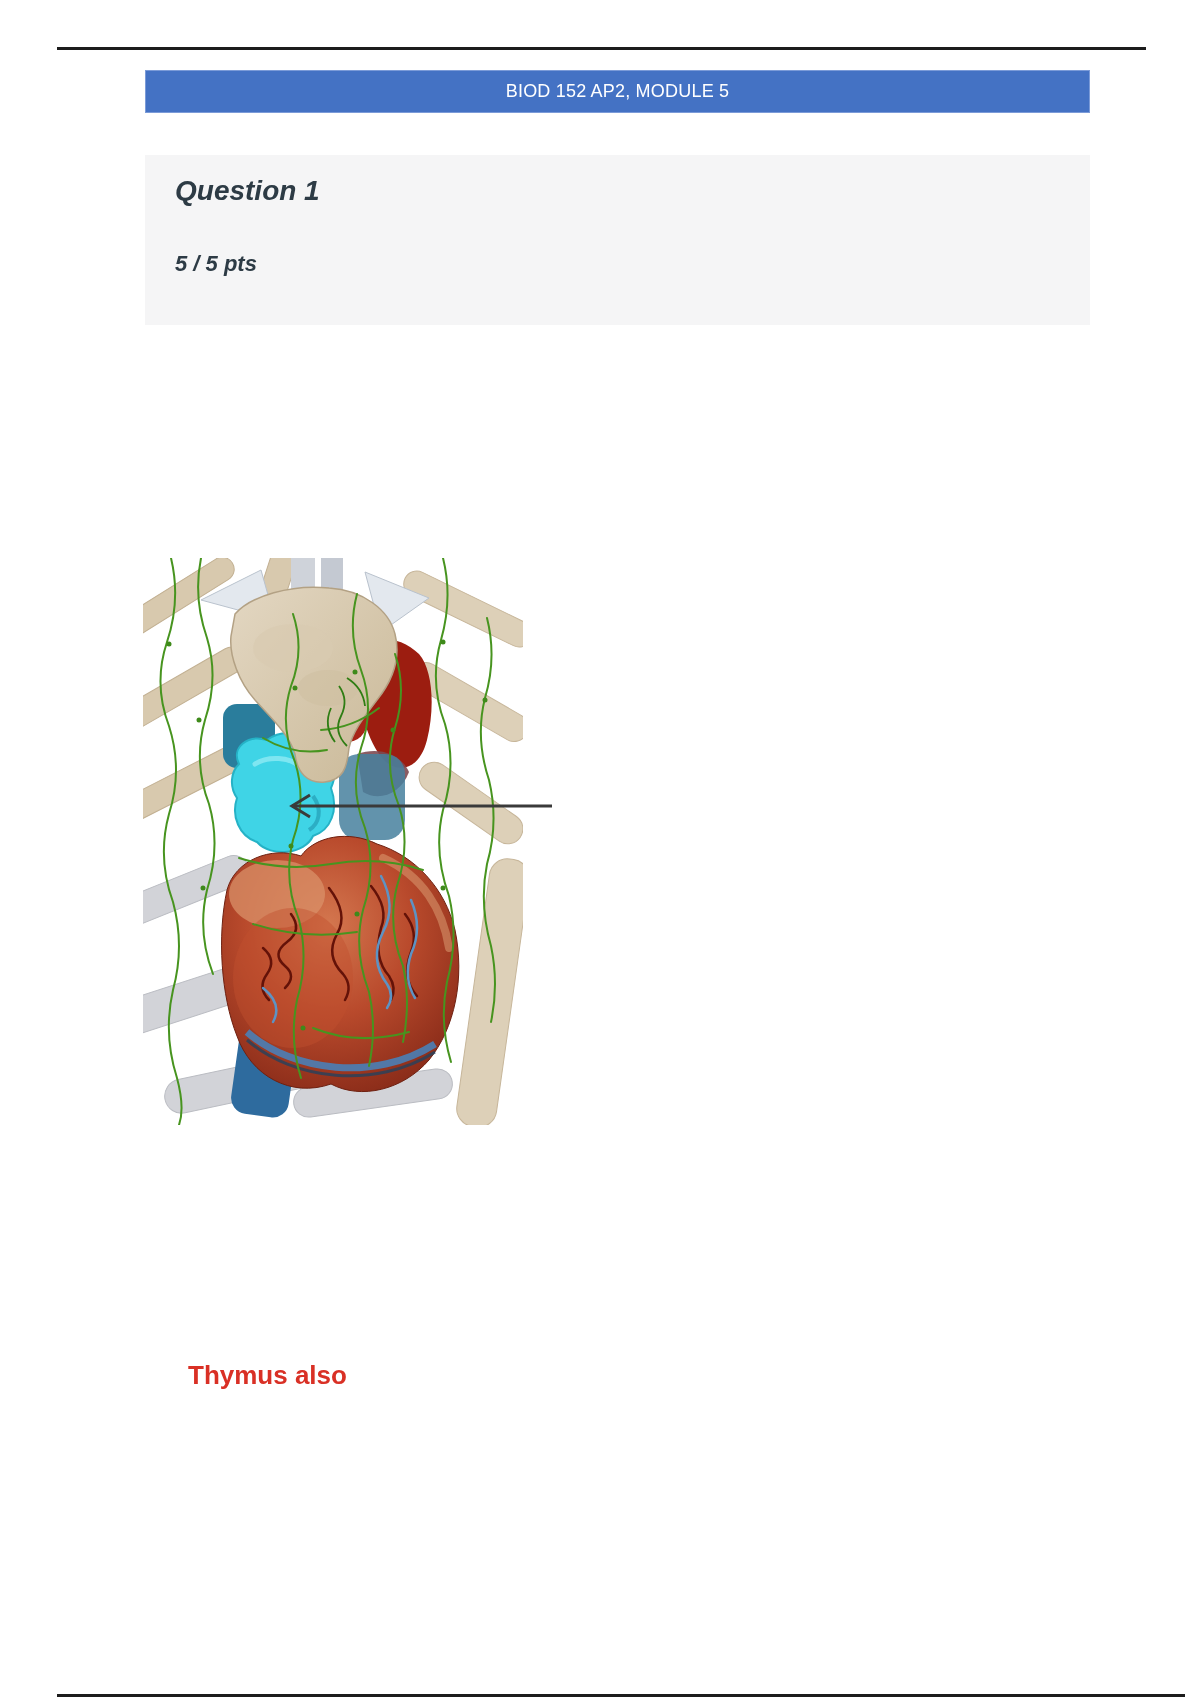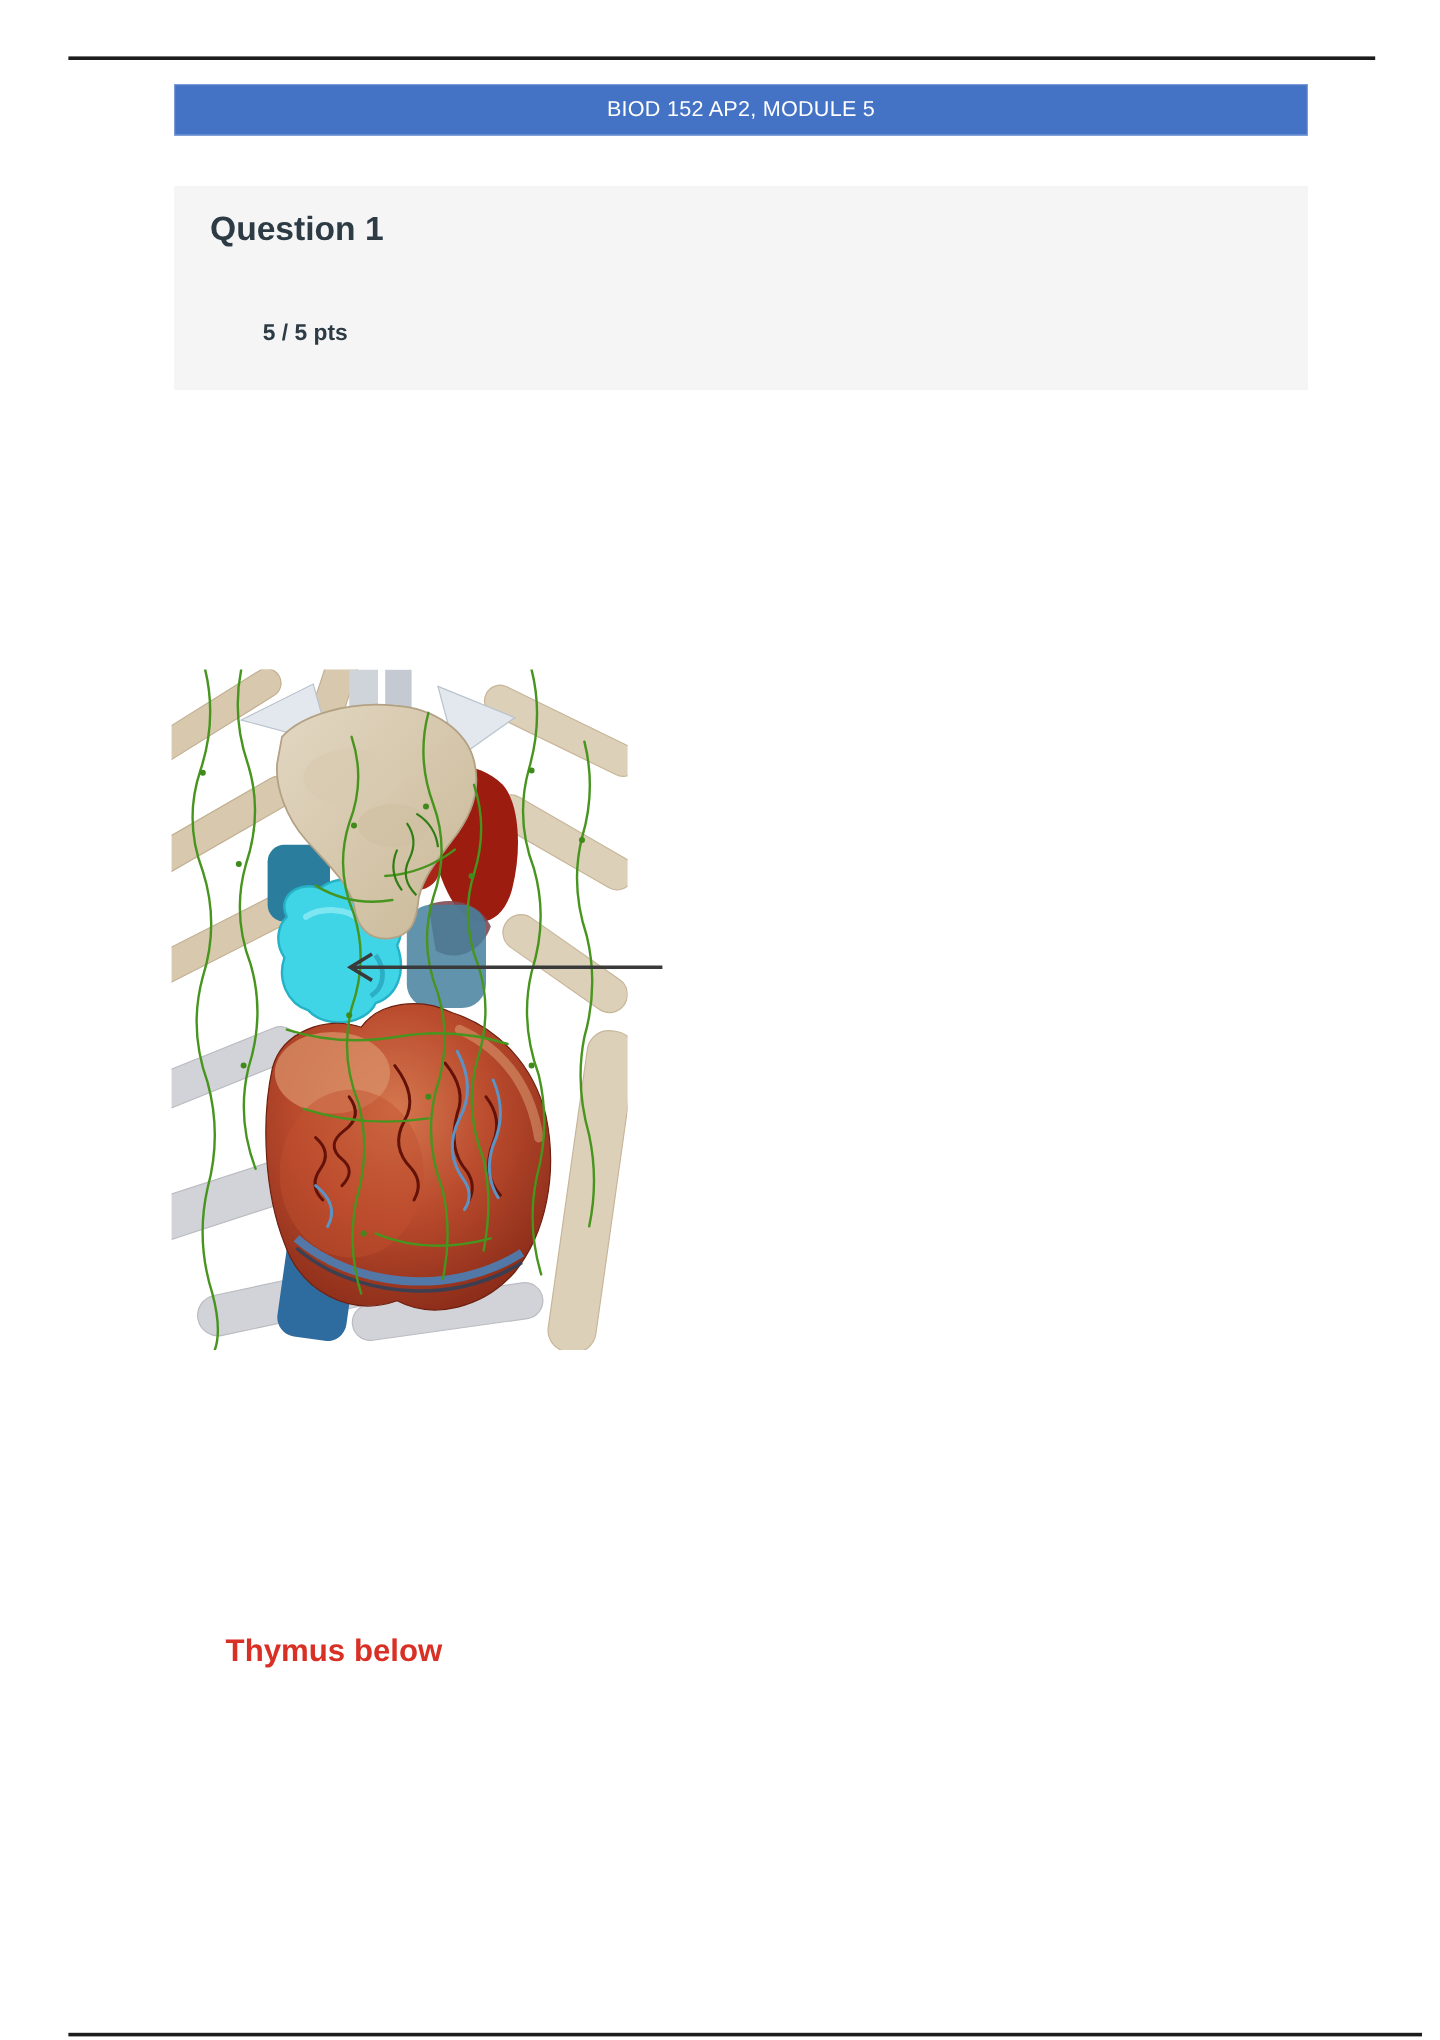--- a/index.html
+++ b/index.html
@@ -15,28 +15,29 @@
   .header-bar{
     position:absolute; left:145px; top:70px; width:945px; height:43px;
     background:var(--c-header_bar,#4472c4);
     border:1px solid #7b9bd8;
     display:flex; align-items:center; justify-content:center;
     color:#ffffff; font-size:18px; letter-spacing:0.2px;
   }
   .qbox{
     position:absolute; left:145px; top:155px; width:945px; height:170px;
     background:var(--c-question_box,#f5f5f6);
+    font-style:italic;
   }
   .qtitle{
     position:absolute; left:30px; top:20px;
     font-size:28px; font-weight:bold; color:var(--c-body_text,#2d3b45);
   }
   .qpts{
-    position:absolute; left:30px; top:112px;
-    font-size:19px; font-weight:bold; color:var(--c-body_text,#2d3b45);margin-left:44px;
+    position:absolute; left:30px; top:96px;
+    font-size:22px; font-weight:bold; color:var(--c-body_text,#2d3b45);
   }
   .prompt{
     position:absolute; left:145px; top:382px;
     font-size:22px; color:var(--c-body_text,#2d3b45);
   }
   figure.anatomy{
     position:absolute; left:143px; top:558px; width:380px; height:567px;
   }
   .arrow-overlay{
     position:absolute; left:262px; top:790px; width:300px; height:32px;
@@ -185,17 +186,17 @@
         <path d="M188,150 q-8,18 4,34"></path>
       </g>
     </svg>
   </figure>
 
   <svg class="arrow-overlay" width="300" height="32" viewBox="0 0 300 32">
     <line x1="30" y1="16" x2="290" y2="16" stroke="#3a3a3a" stroke-width="3"></line>
     <polyline points="48,5 30,16 48,27" fill="none" stroke="#3a3a3a" stroke-width="3"></polyline>
   </svg>
 
-  <div class="answer">Thymus below</div>
+  <div class="answer">Thymus also</div>
 
   <div class="rule rule-bottom"></div>
 
 </div>
 
 </body></html>

